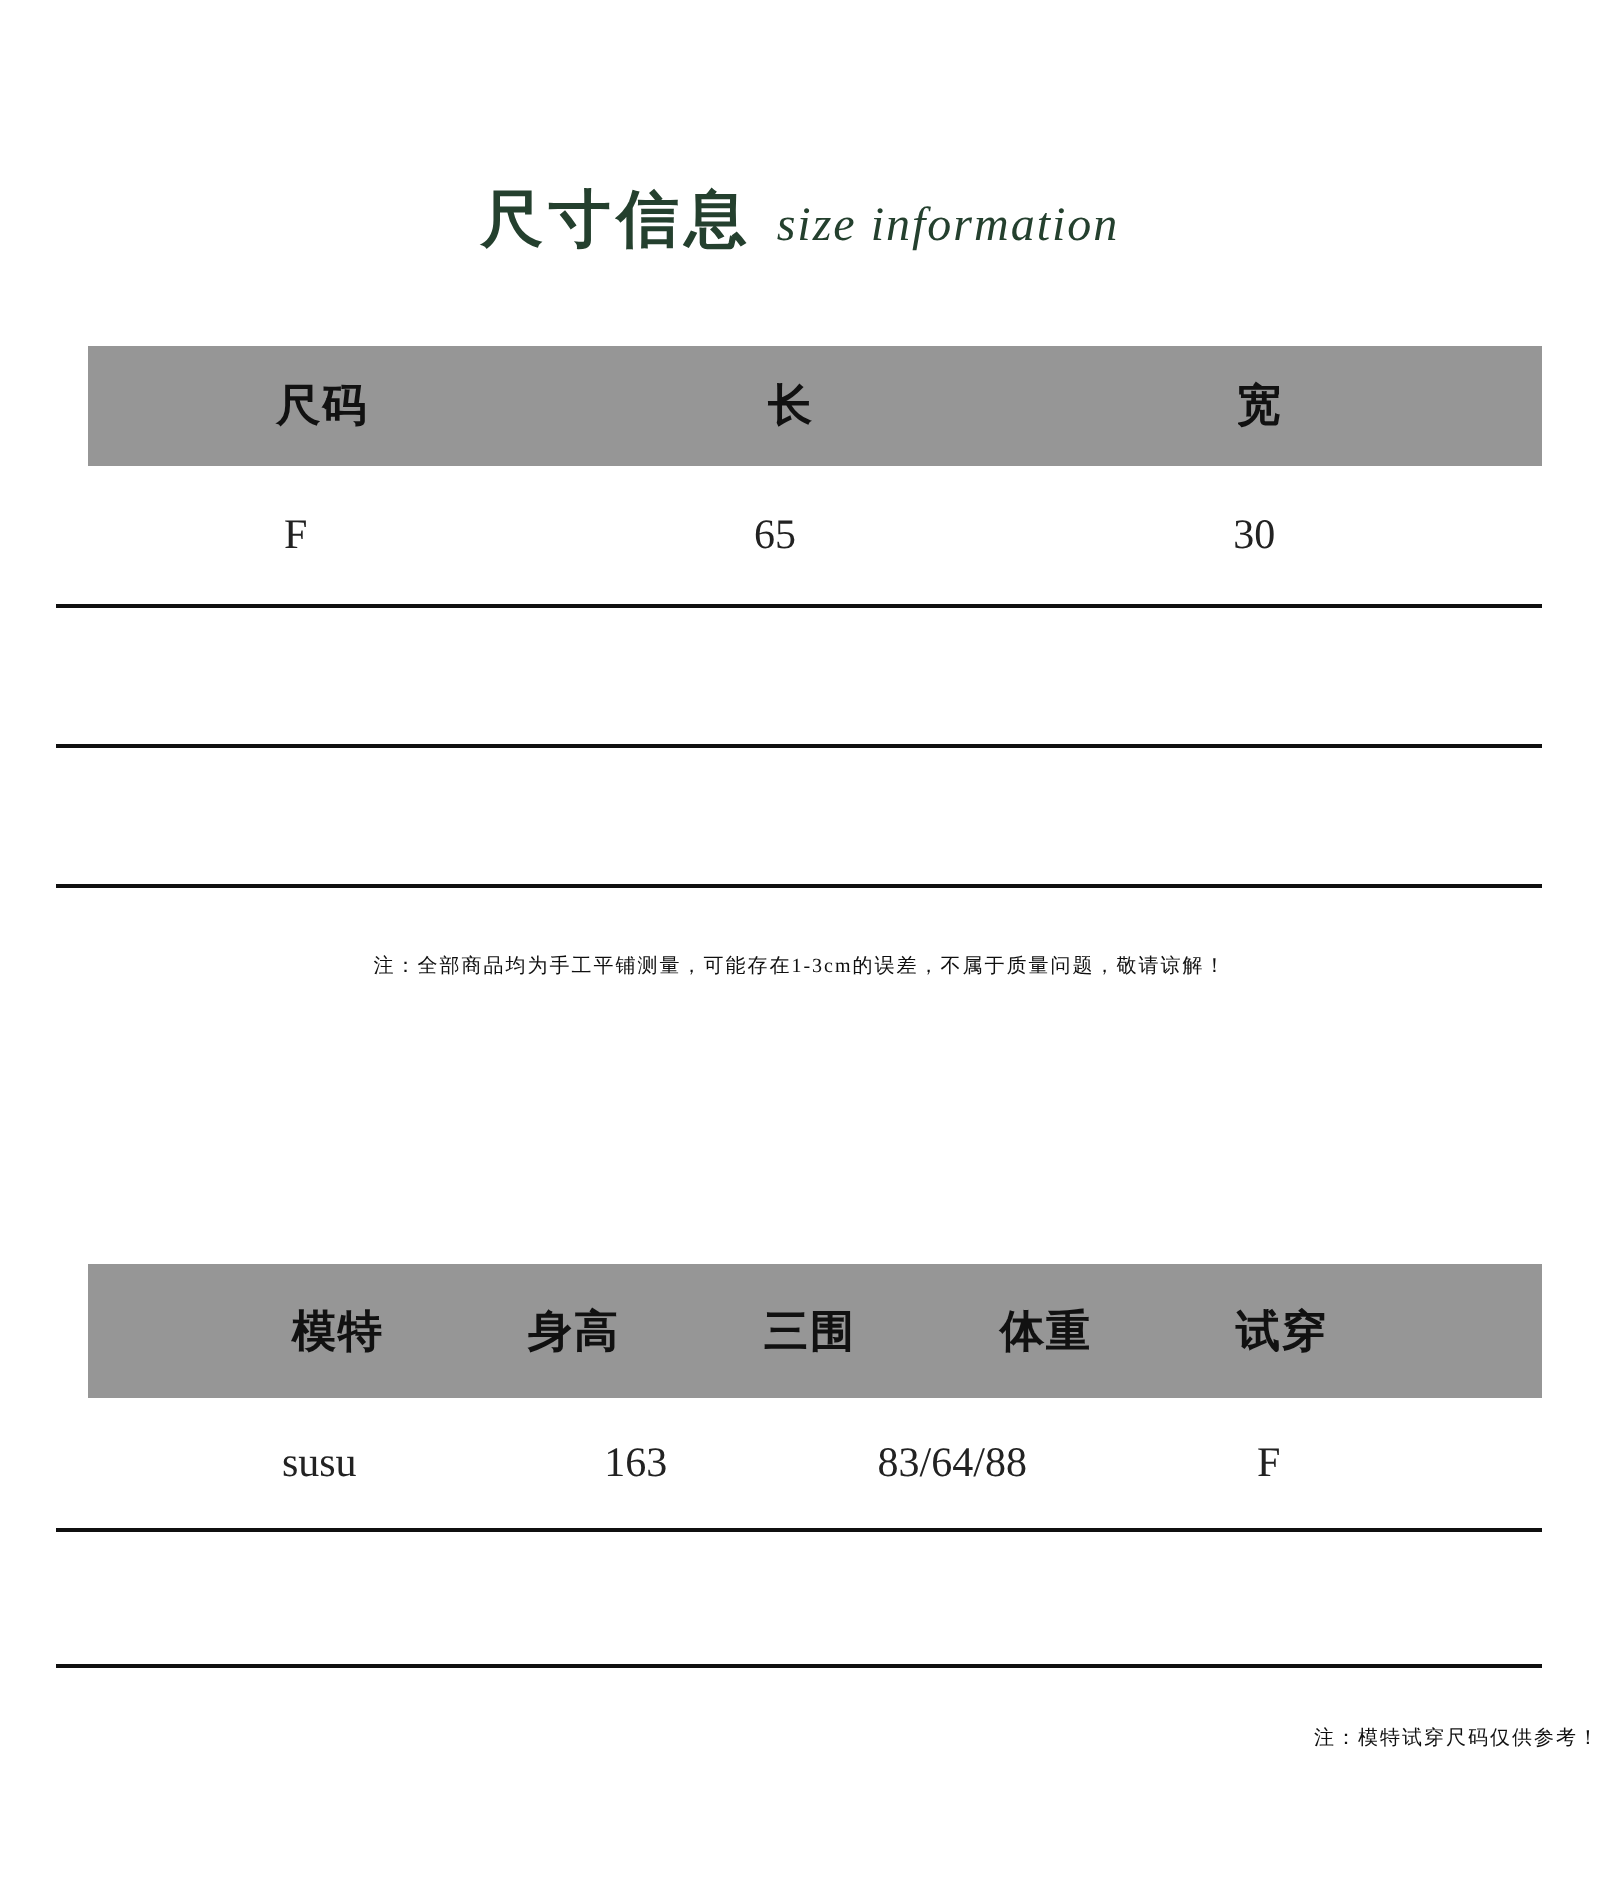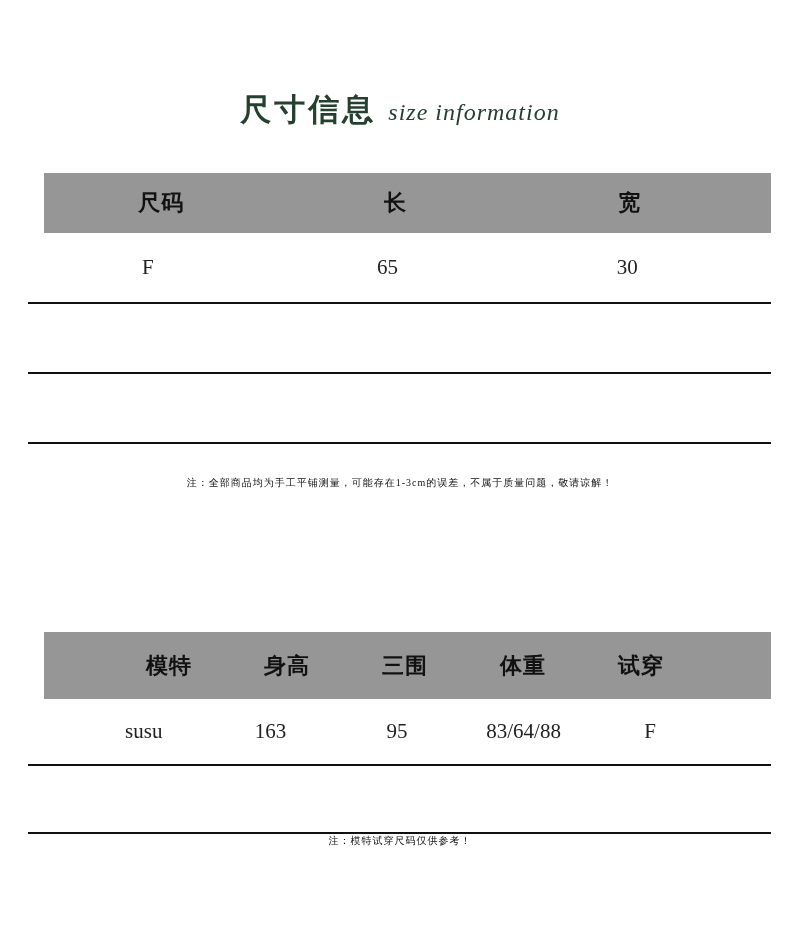--- a/index.html
+++ b/index.html
@@ -90,21 +90,21 @@
     position: absolute;
     left: 0;
     width: 100%;
     text-align: center;
     font-size: 10px;
     font-weight: normal;
     color: #101010;
     letter-spacing: 1px;
   }
   .note-1 { top: 476px; }
-  .note-2 { top: 834px; }
+  .note-2 { top: 862px; text-align: right; }
 </style>
 </head>
 <body>
 
 <div class="page">
 
   <div class="title-block">
     <span class="title-zh">尺寸信息</span><span class="title-en">size information</span>
   </div>
 
@@ -129,21 +129,20 @@
     <div class="thead cols5">
       <span class="cell">模特</span>
       <span class="cell">身高</span>
       <span class="cell">三围</span>
       <span class="cell">体重</span>
       <span class="cell">试穿</span>
     </div>
     <div class="row row-data cols5">
       <span class="cell">susu</span>
       <span class="cell">163</span>
-      <span class="cell">95</span>
       <span class="cell">83/64/88</span>
       <span class="cell">F</span>
     </div>
     <div class="row row-empty"></div>
   </section>
 
   <p class="note note-2">注：模特试穿尺码仅供参考！</p>
 
 </div>
 

